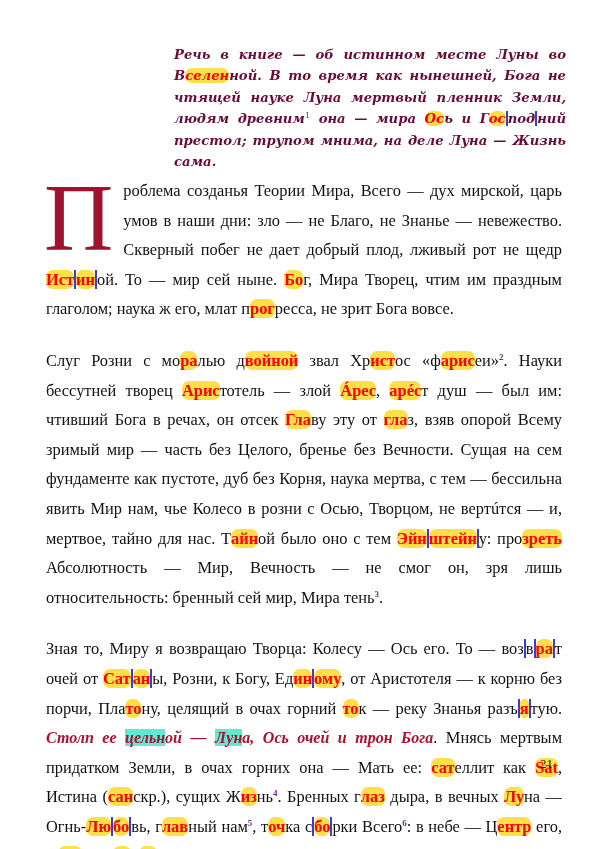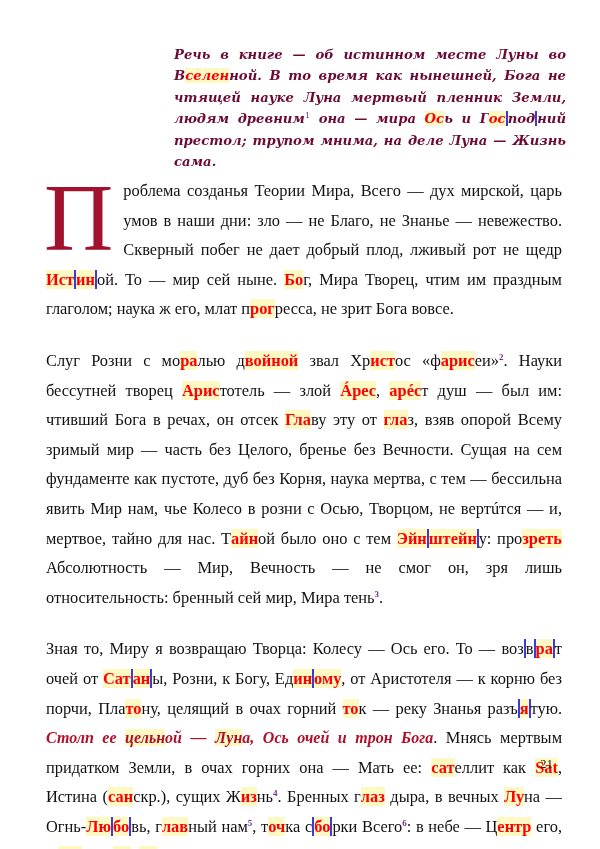--- a/index.html
+++ b/index.html
@@ -24,22 +24,22 @@
     .para { margin: 0; text-align: justify; }
     .para + .para { margin-top: 22px; }
     .dropcap {
       float: left;
       font-family: "Liberation Serif", serif;
       font-size: 96px; line-height: 72px;
       height: 78px;
       margin: 6px 10px 0 -2px;
       color: #a0122e;
     }
-    .hl { background: #fef9c3; color: #ff0000; font-weight: bold; }
-    .hl-plain { background: #fef9c3; }
+    .hl { background: #fde047; color: #ff0000; font-weight: bold; border-radius: 7px; }
+    .hl-plain { background: #5eead4; }
     .bar { border-left: 2px solid #3b3bd8; }
     .sup { font-size: 9px; vertical-align: super; line-height: 0; color: #7a2a9a; font-weight: bold; }
     .sup-ep { font-size: 8px; vertical-align: super; line-height: 0; color: #7a2a9a; font-weight: normal; font-style: normal;}
     .em-red {
       font-family: Liberation Serif, serif; font-weight: bold; font-style: italic;
       color: #b0102a; font-size: 16px;
     }
     .page-number {
       position: absolute; left: 540px; top: 756px;
       font-size: 13px; color: #222;

